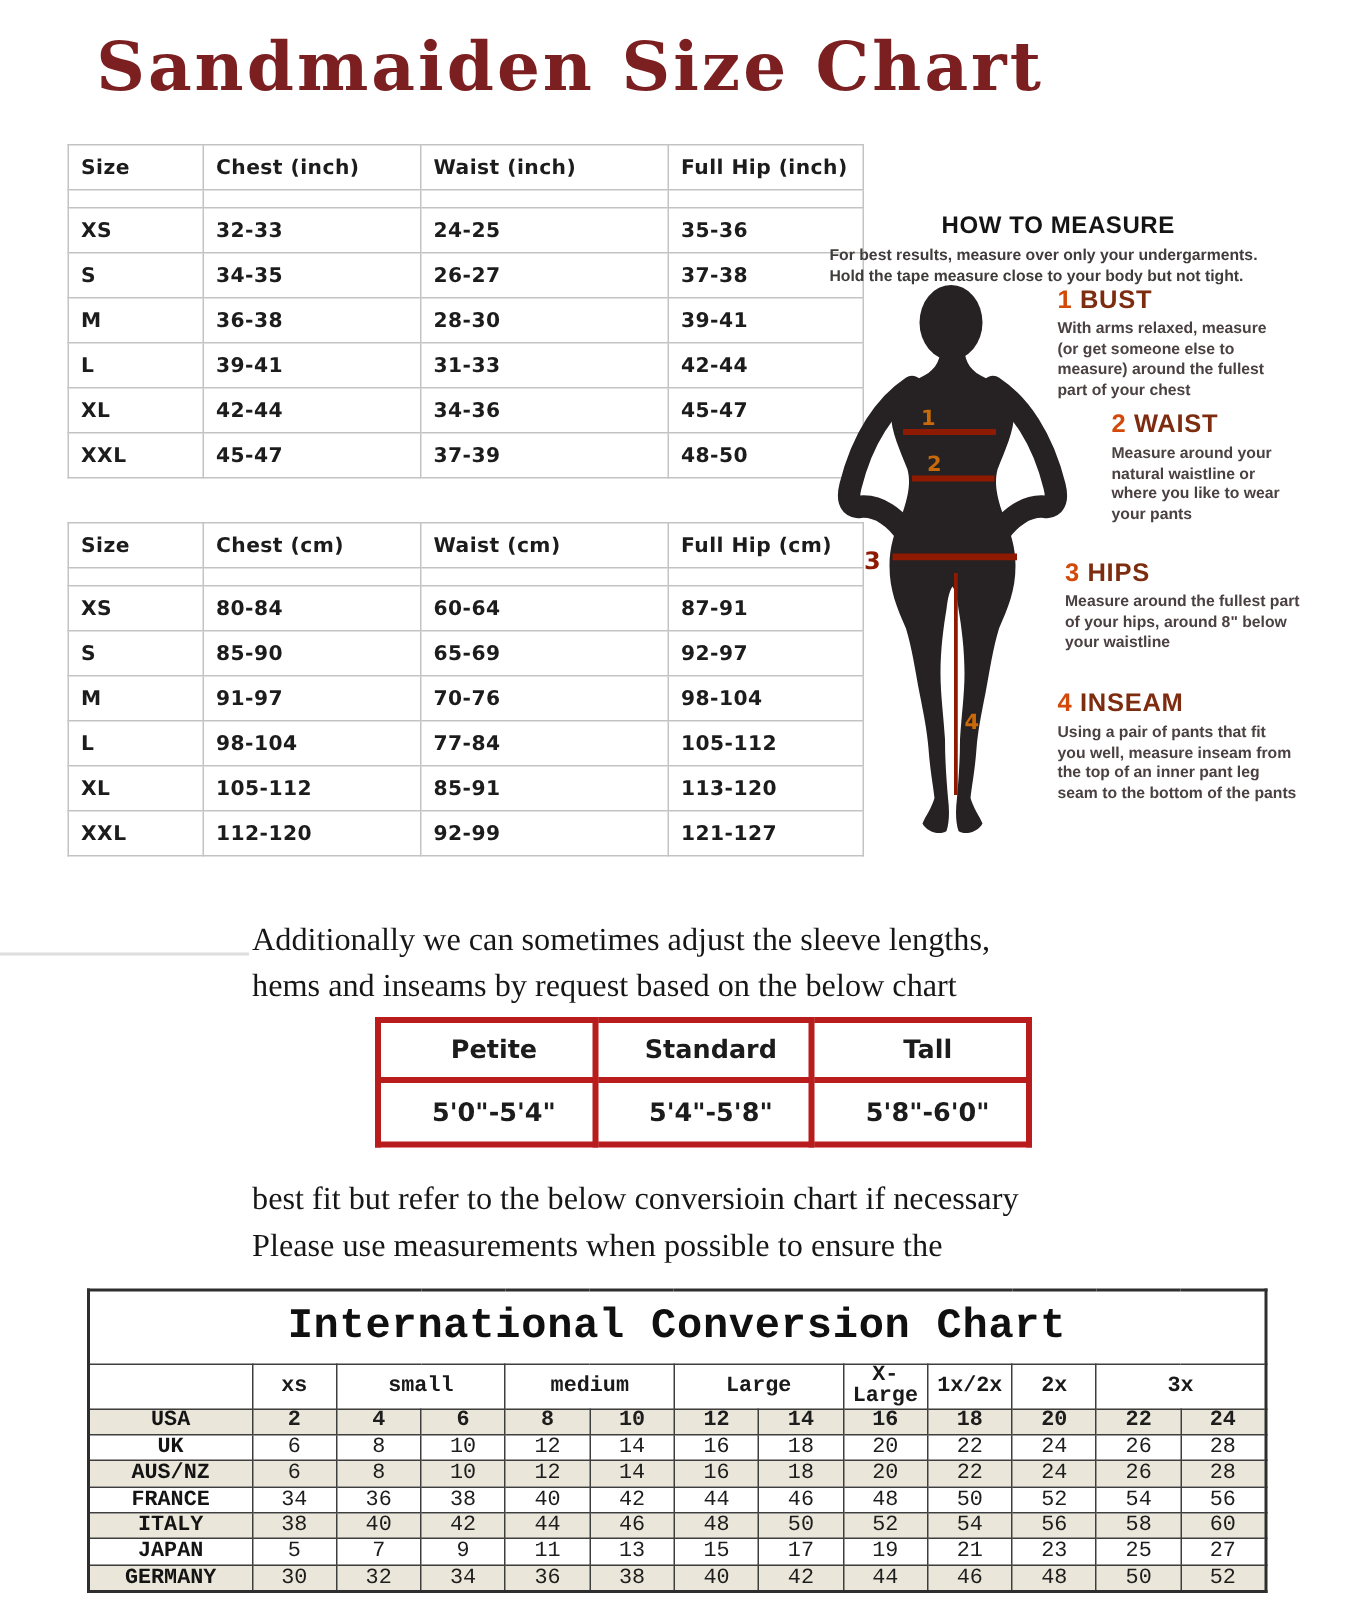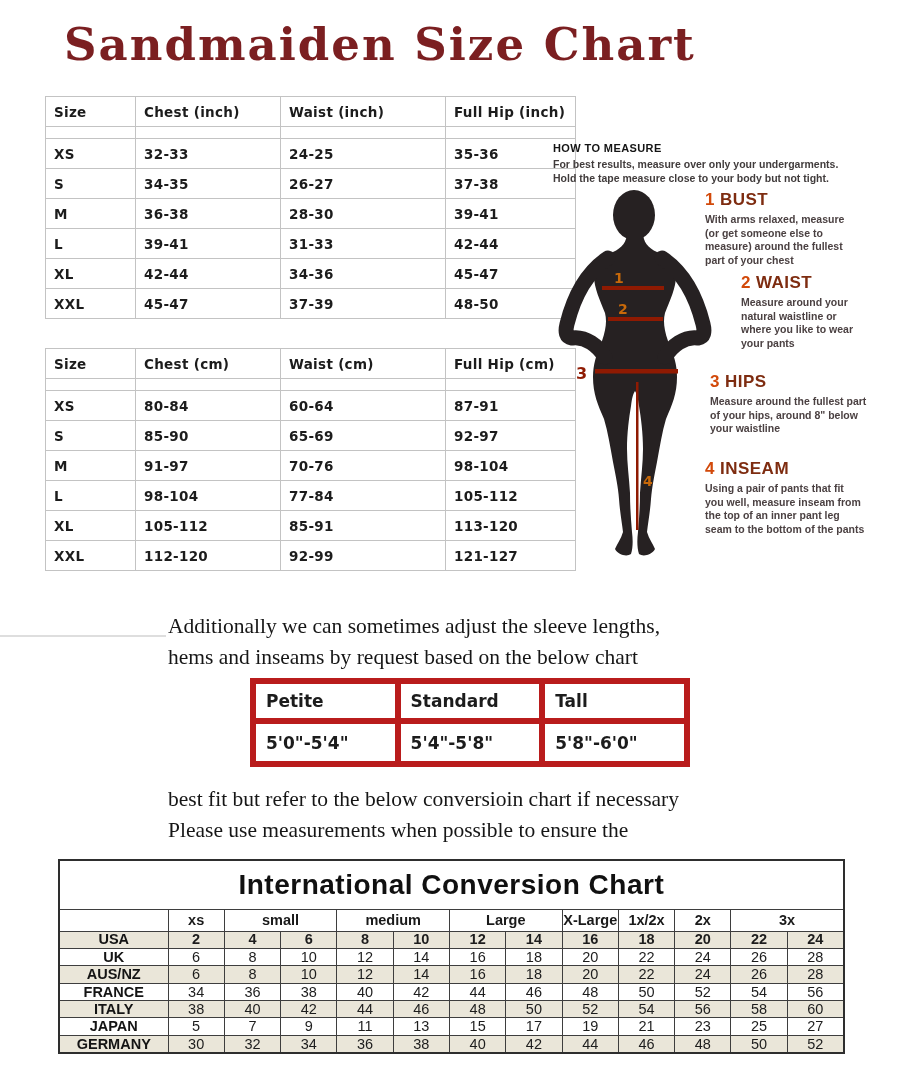--- a/index.html
+++ b/index.html
@@ -26,22 +26,22 @@
     border: 1px solid #c3c3c3; text-align: left; padding-left: 8px;
     font-family: "DejaVu Sans", sans-serif; font-weight: bold;
     font-size: 13.5px; color: #1c1c1c; letter-spacing: 0.3px;
   }
   .size-table thead tr.head-row { height: 30px; }
   .size-table thead tr.spacer-row { height: 12px; }
   .size-table tbody tr { height: 30px; }
 
   
   .htm-block { position: absolute; left: 553px; top: 142px; width: 305px; }
-  .htm-title { font-weight: bold; font-size: 11px; color: #141414; letter-spacing: 0.4px;
-    font-family: "Liberation Sans", sans-serif; margin-bottom: 4px; }
+  .htm-title { font-weight: bold; font-size: 16px; color: #141414; letter-spacing: 0.4px;
+    font-family: "Liberation Sans", sans-serif; margin-bottom: 4px; text-align: center; }
   .htm-intro { font-weight: bold; font-size: 10.5px; line-height: 13.5px; color: #413c3c;
     font-family: "Liberation Sans", sans-serif; }
 
   .step { position: absolute; font-family: "Liberation Sans", sans-serif; }
   .step-1 { left: 705px; top: 190px; width: 152px; }
   .step-2 { left: 741px; top: 273px; width: 125px; }
   .step-3 { left: 710px; top: 372px; width: 160px; }
   .step-4 { left: 705px; top: 459px; width: 160px; }
   .step-head { font-weight: bold; letter-spacing: 0.5px; }
   .step-num  { font-size: 17px; color: #d2490a; }
@@ -54,30 +54,30 @@
   .note { position: absolute; left: 168px; font-family: Liberation Serif, serif;
     font-size: 21.5px; line-height: 31px; color: #161616; white-space: nowrap; }
   .note-adjust { top: 611px; }
   .note-fit    { top: 784px; }
   .divider-artifact { position: absolute; left: 0; top: 635px; width: 166px; height: 2px; background: #dedede; }
 
   
   .height-table { position: absolute; left: 250px; top: 678px; border-collapse: collapse; table-layout: fixed; width: 434px; }
   .height-table col { width: 144.6px; }
   .height-table th, .height-table td {
-    border: 6px solid #b91c1c; text-align: left; padding-left: 10px;
+    border: 4px solid #b91c1c; text-align: center; padding-left: 10px;
     font-family: "DejaVu Sans", sans-serif; font-weight: bold; font-size: 17px; color: #1c1c1c;
   }
   .height-table thead tr { height: 40px; }
   .height-table tbody tr { height: 43px; }
 
   
   .conv-table { position: absolute; left: 58px; top: 859px; border-collapse: collapse;
     table-layout: fixed; width: 785px; border: 2px solid #2e2e2e;
-    font-family: Liberation Sans, sans-serif; }
+    font-family: Liberation Mono, monospace; }
   .conv-table col.c-label { width: 109px; }
   .conv-table col.c-val   { width: 56.3px; }
   .conv-table td, .conv-table th { border: 1px solid #3e3e3e; text-align: center; line-height: 1; }
   .conv-title-cell { height: 49px; font-weight: bold; font-size: 28px; color: #101010;
     letter-spacing: 0.5px; background: #ffffff; }
   .conv-table thead tr.group-row { height: 22px; }
   .conv-table thead tr.group-row th { font-weight: bold; font-size: 14.5px; color: #1a1a1a; background: #ffffff; }
   .conv-table tbody tr { height: 17.4px; }
   .conv-table tbody th { font-weight: bold; font-size: 14.5px; color: #141414; }
   .conv-table tbody td { font-size: 14.5px; color: #1d1d1d; }

